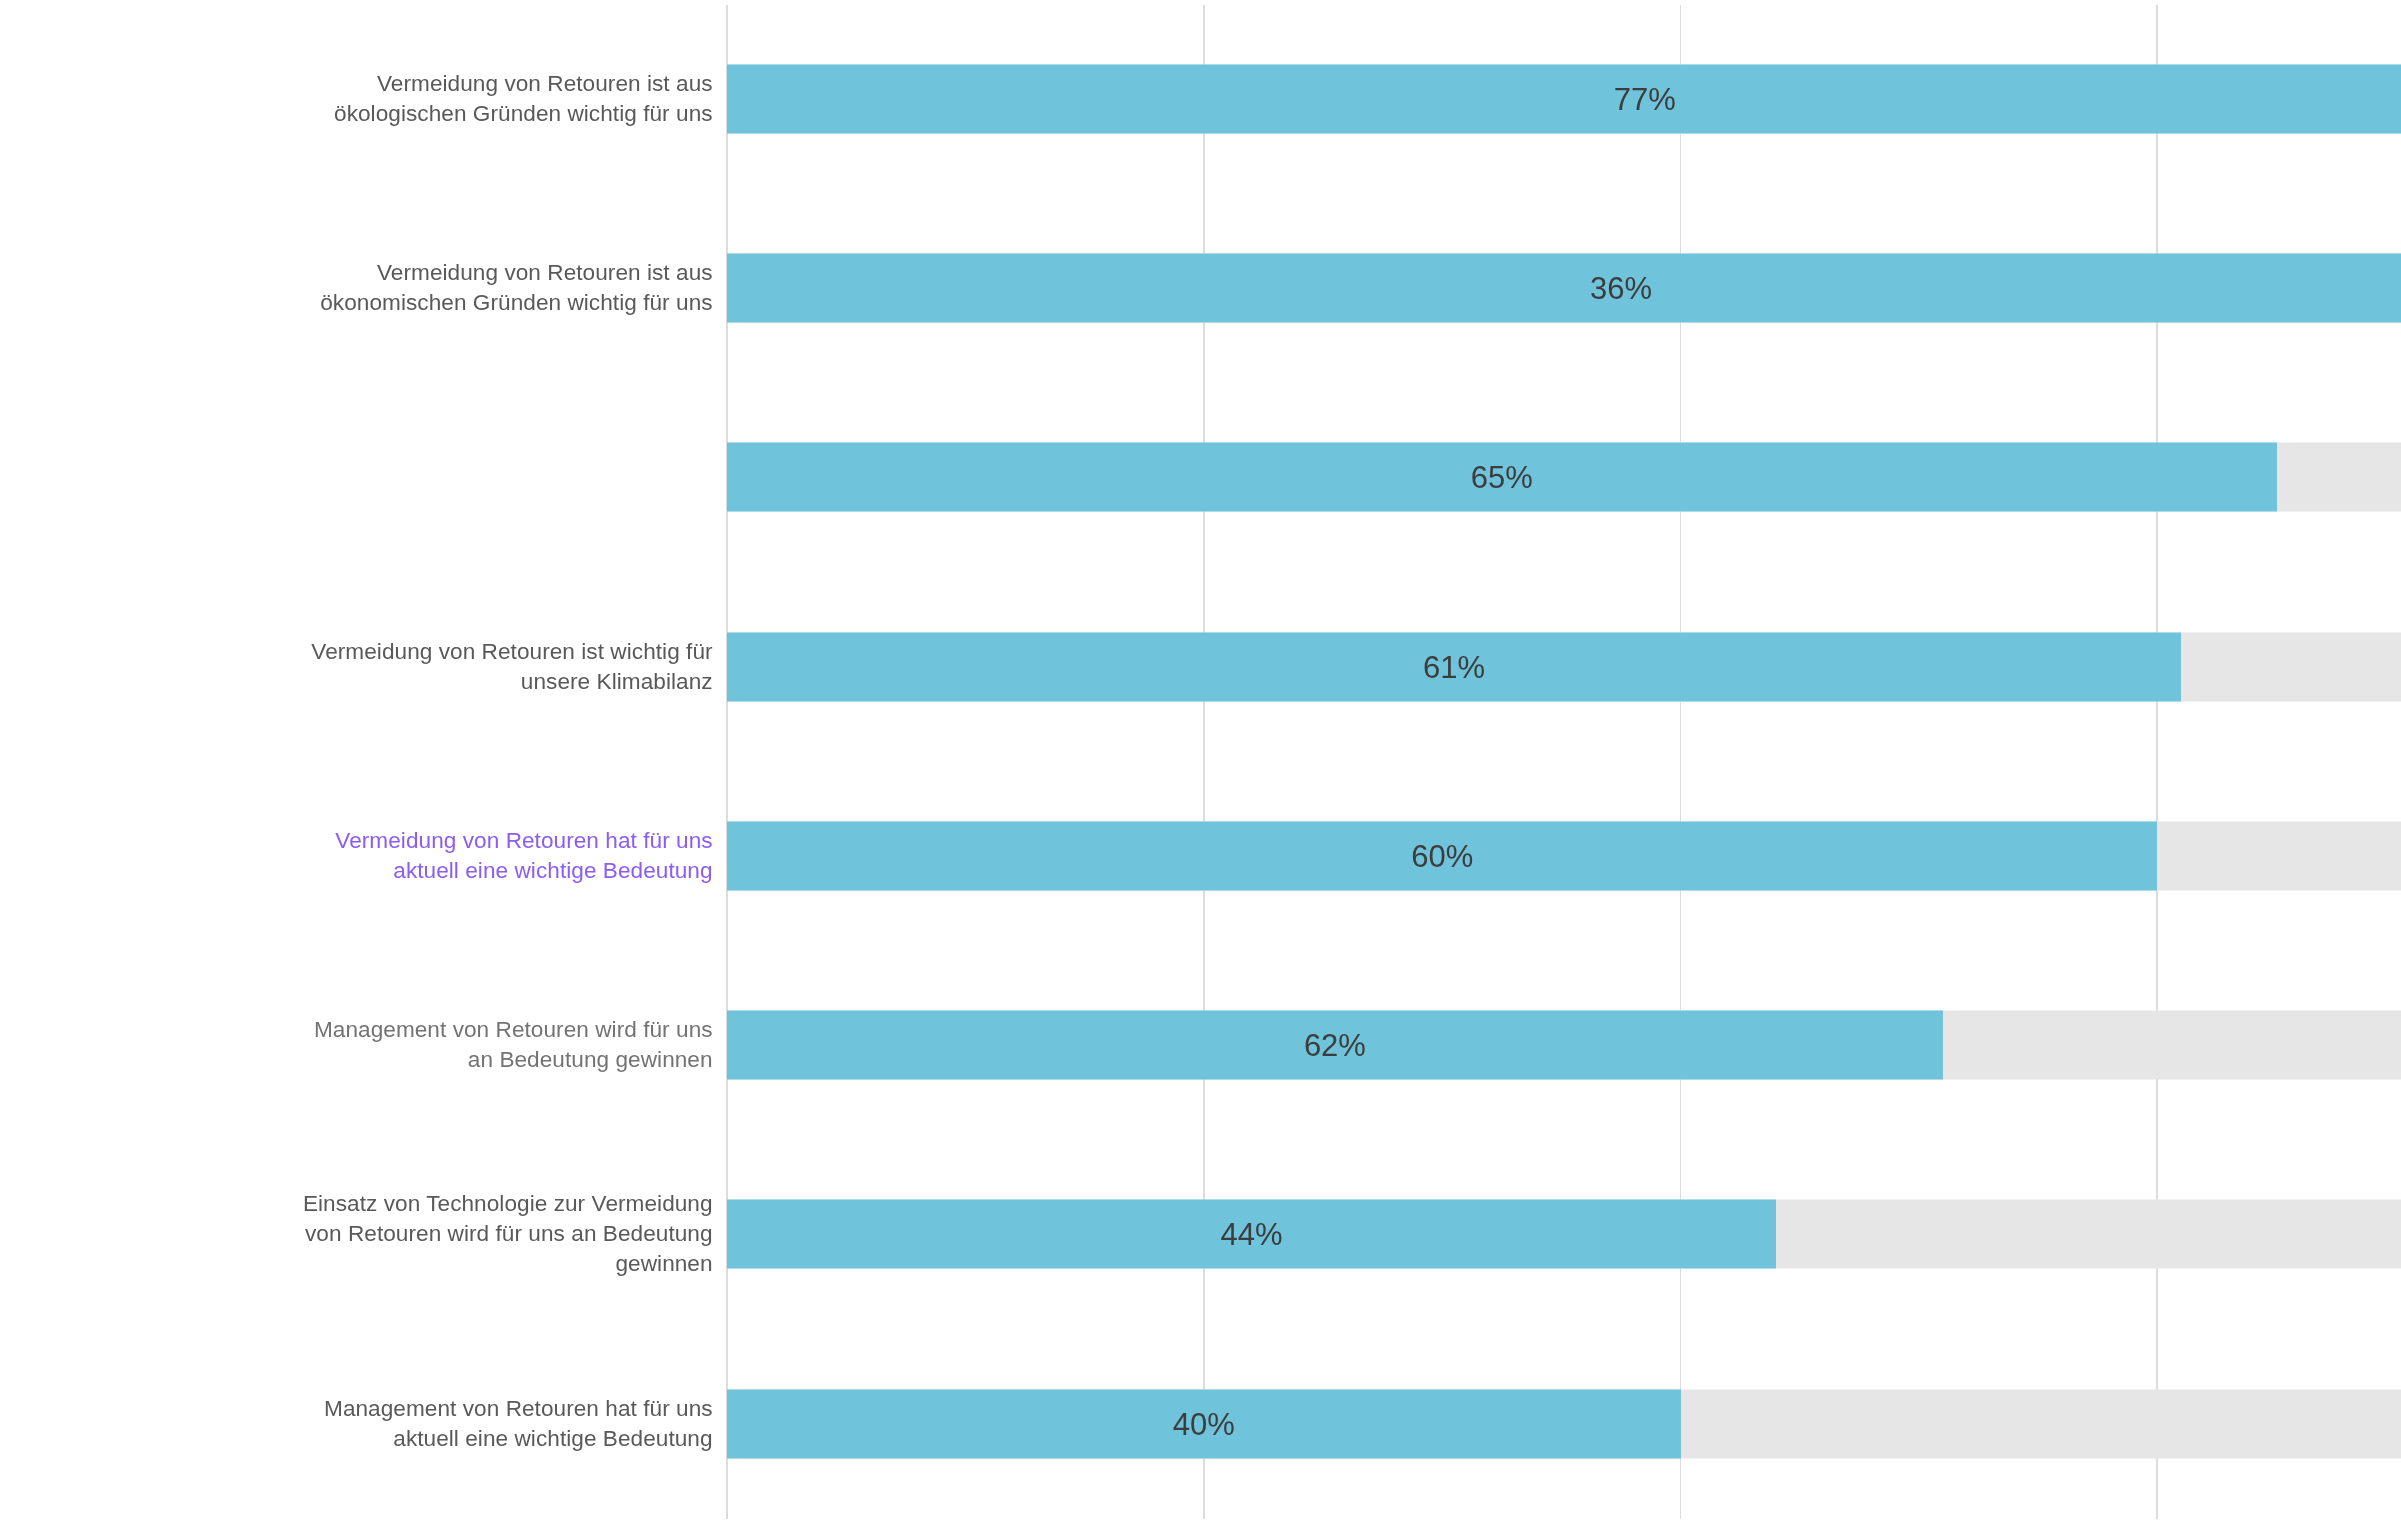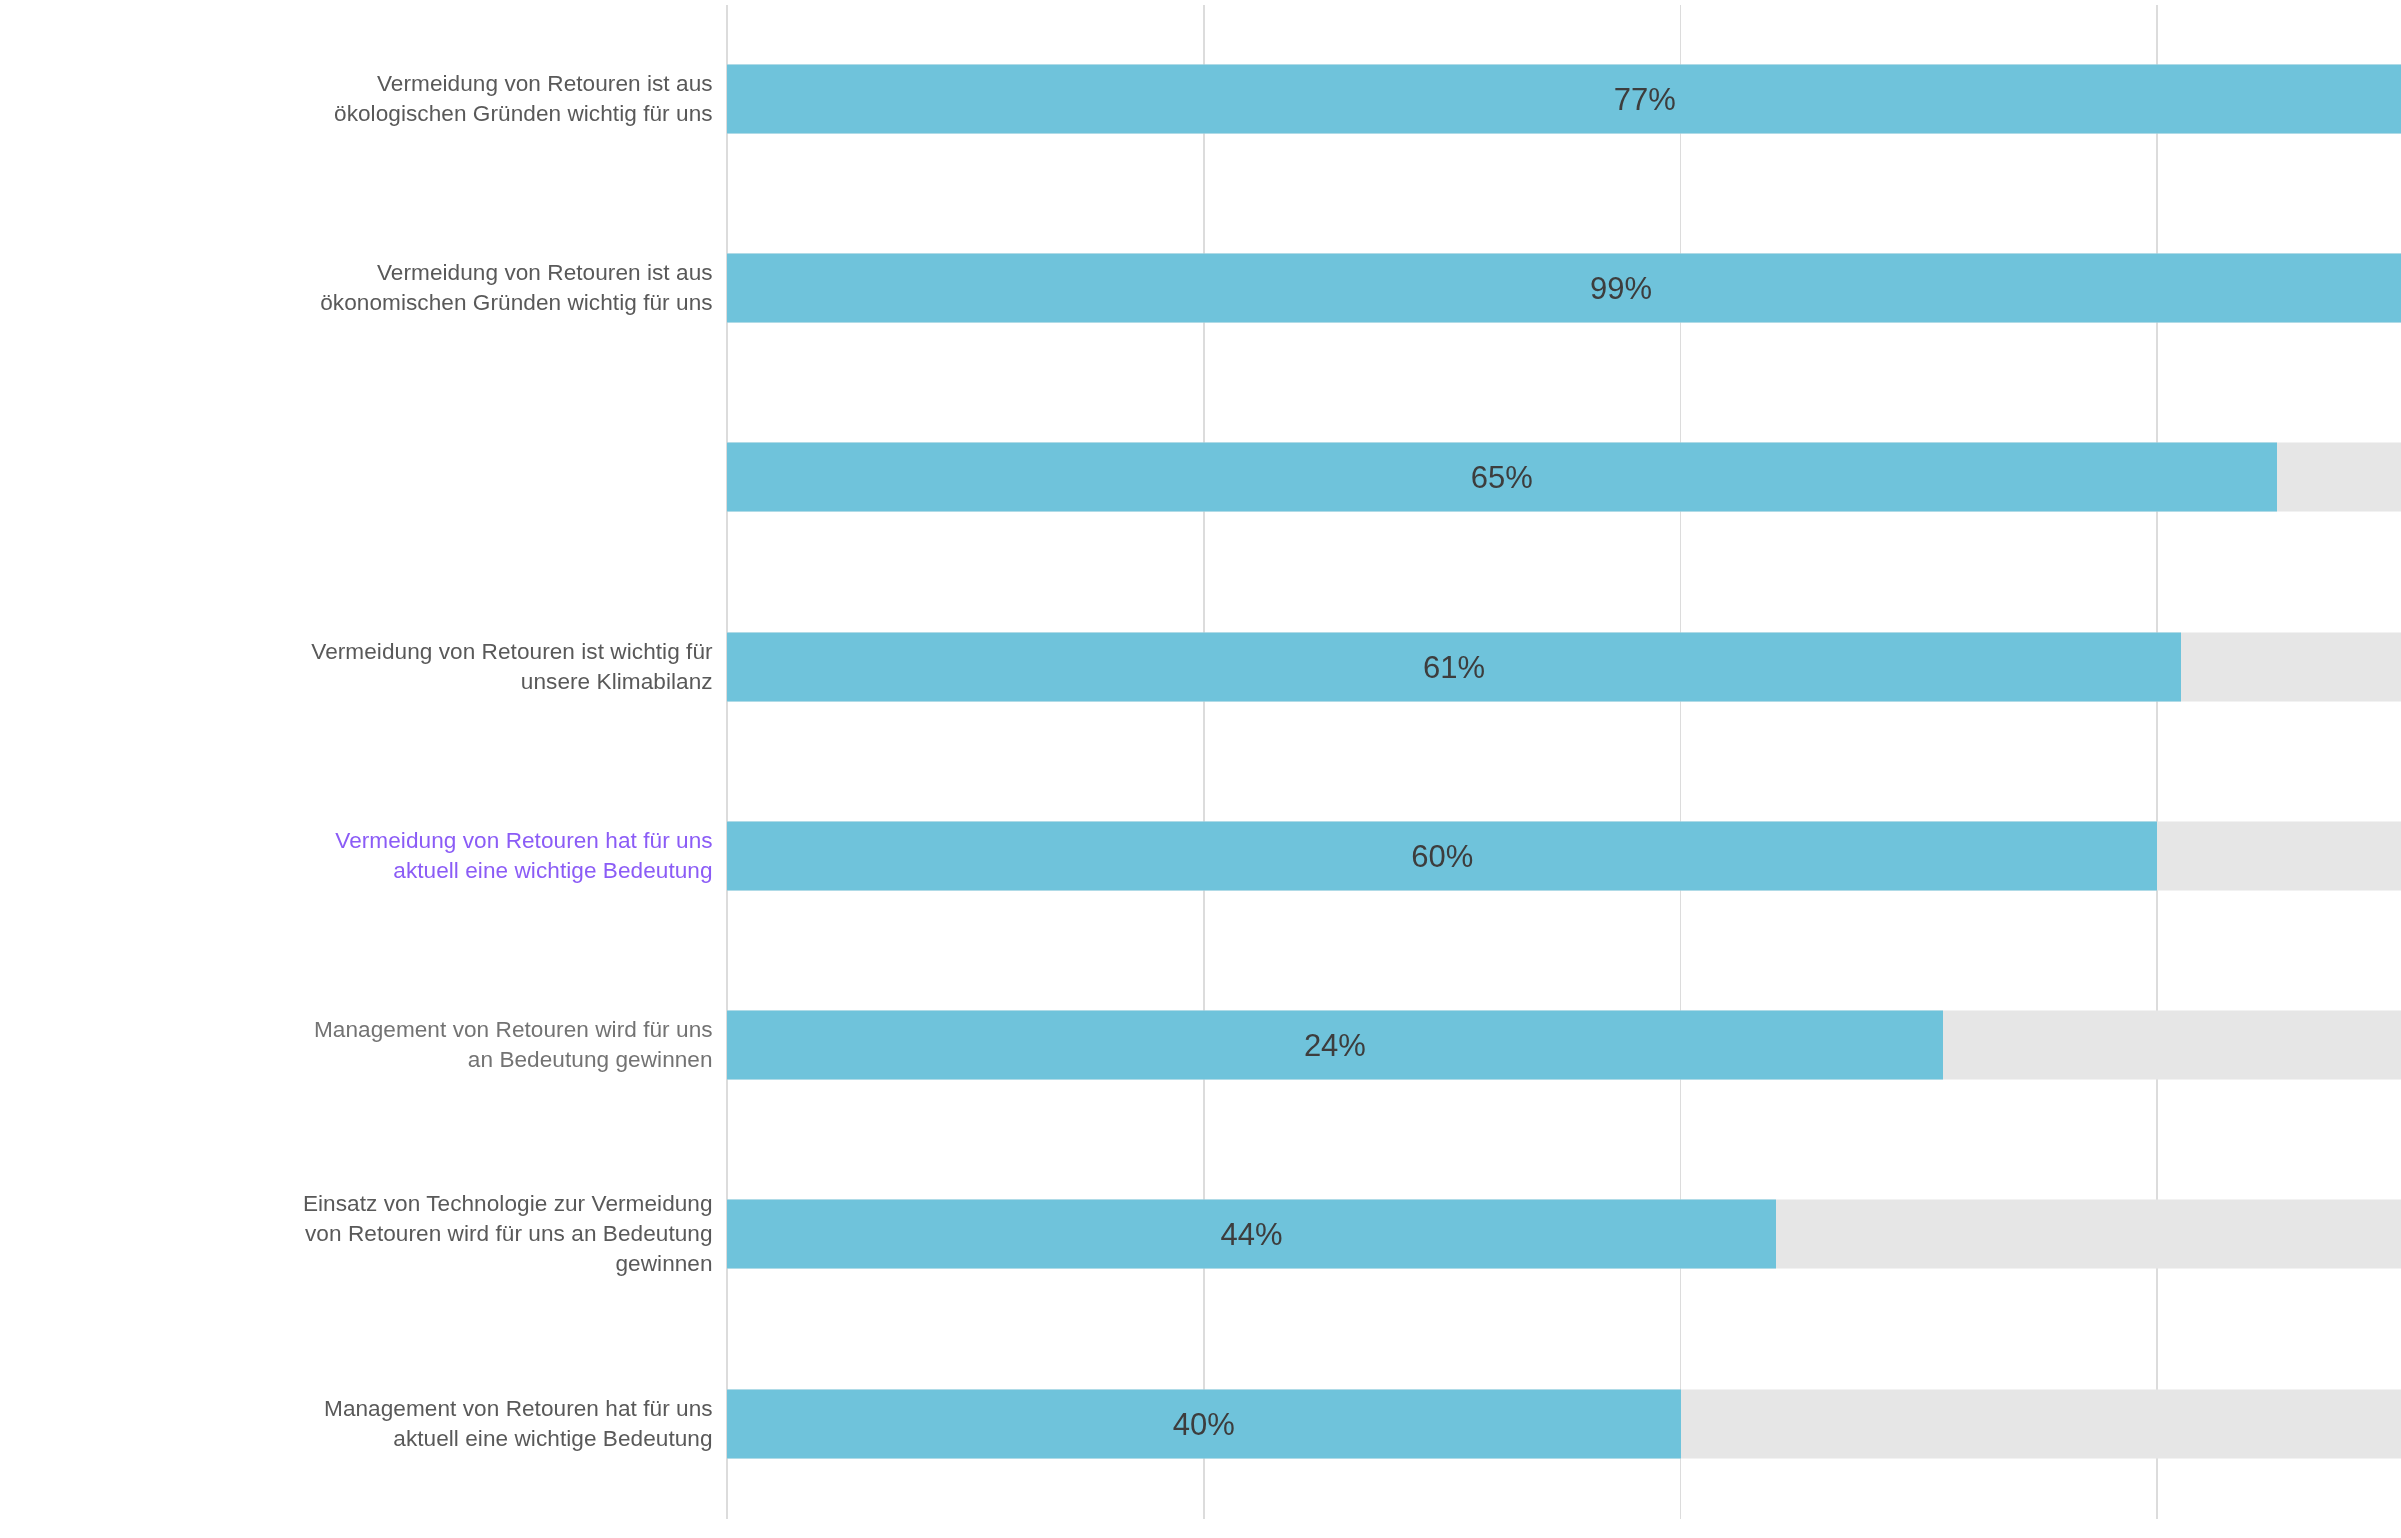--- a/index.html
+++ b/index.html
@@ -117,21 +117,21 @@
           <div class="bar-track" style="background: rgb(230, 230, 230);">
             <div class="bar-fill" style="width: 77%; background: rgb(111, 195, 219);"></div>
             <div class="bar-value" style="color: rgb(61, 61, 61); left: 38.5%;">77%</div>
           </div>
         </div>
         <div class="row" style="top: 189px; height: 189px;">
           <div class="row-label" style="color: rgb(89, 89, 89);">Vermeidung von Retouren ist aus
 ökonomischen Gründen wichtig für uns</div>
           <div class="bar-track" style="background: rgb(230, 230, 230);">
             <div class="bar-fill" style="width: 75%; background: rgb(111, 195, 219);"></div>
-            <div class="bar-value" style="color: rgb(61, 61, 61); left: 37.5%;">99%</div>
+            <div class="bar-value" style="color: rgb(61, 61, 61); left: 37.5%;">36%</div>
           </div>
         </div>
         <div class="row" style="top: 378px; height: 189px;">
           <div class="bar-track" style="background: rgb(230, 230, 230);">
             <div class="bar-fill" style="width: 65%; background: rgb(111, 195, 219);"></div>
             <div class="bar-value" style="color: rgb(61, 61, 61); left: 32.5%;">65%</div>
           </div>
         </div>
         <div class="row" style="top: 568px; height: 189px;">
           <div class="row-label" style="color: rgb(89, 89, 89);">Vermeidung von Retouren ist wichtig für
@@ -147,21 +147,21 @@
           <div class="bar-track" style="background: rgb(230, 230, 230);">
             <div class="bar-fill" style="width: 60%; background: rgb(111, 195, 219);"></div>
             <div class="bar-value" style="color: rgb(61, 61, 61); left: 30%;">60%</div>
           </div>
         </div>
         <div class="row" style="top: 946px; height: 189px;">
           <div class="row-label" style="color: #737373;">Management von Retouren wird für uns
 an Bedeutung gewinnen</div>
           <div class="bar-track" style="background: rgb(230, 230, 230);">
             <div class="bar-fill" style="width: 51%; background: rgb(111, 195, 219);"></div>
-            <div class="bar-value" style="color: rgb(61, 61, 61); left: 25.5%;">24%</div>
+            <div class="bar-value" style="color: rgb(61, 61, 61); left: 25.5%;">62%</div>
           </div>
         </div>
         <div class="row" style="top: 1135px; height: 189px;">
           <div class="row-label" style="color: rgb(89, 89, 89);">Einsatz von Technologie zur Vermeidung
 von Retouren wird für uns an Bedeutung
 gewinnen</div>
           <div class="bar-track" style="background: rgb(230, 230, 230);">
             <div class="bar-fill" style="width: 44%; background: rgb(111, 195, 219);"></div>
             <div class="bar-value" style="color: rgb(61, 61, 61); left: 22%;">44%</div>
           </div>

